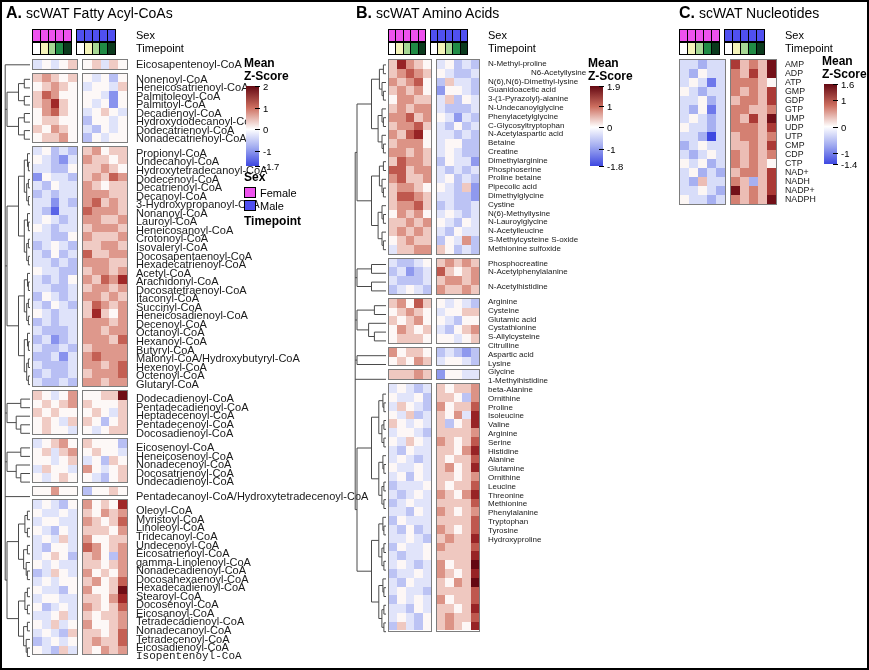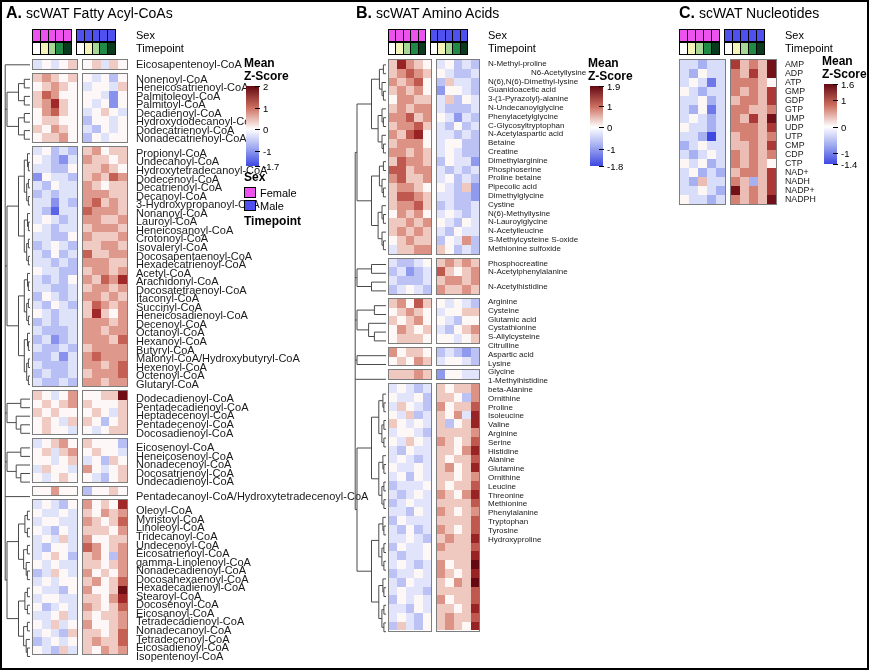--- a/index.html
+++ b/index.html
@@ -855,21 +855,21 @@
           <div class="row-label" style="height: 8.55px; line-height: 8.55px;">Nonadecadienoyl-CoA</div>
           <div class="row-label" style="height: 8.55px; line-height: 8.55px;">Docosahexaenoyl-CoA</div>
           <div class="row-label" style="height: 8.55px; line-height: 8.55px;">Hexadecadienoyl-CoA</div>
           <div class="row-label" style="height: 8.55px; line-height: 8.55px;">Stearoyl-CoA</div>
           <div class="row-label" style="height: 8.55px; line-height: 8.55px;">Docosenoyl-CoA</div>
           <div class="row-label" style="height: 8.55px; line-height: 8.55px;">Eicosanoyl-CoA</div>
           <div class="row-label" style="height: 8.55px; line-height: 8.55px;">Tetradecadienoyl-CoA</div>
           <div class="row-label" style="height: 8.55px; line-height: 8.55px;">Nonadecanoyl-CoA</div>
           <div class="row-label" style="height: 8.55px; line-height: 8.55px;">Tetradecenoyl-CoA</div>
           <div class="row-label" style="height: 8.55px; line-height: 8.55px;">Eicosadienoyl-CoA</div>
-          <div class="row-label" style="height: 8.55px; line-height: 8.55px;">Isopentenoyl-CoA</div>
+          <div class="row-label" style="height: 8.55px; line-height: 8.55px; font-family: Liberation Mono, monospace;">Isopentenoyl-CoA</div>
         </div>
       </div>
   </div>
 
   <div class="panel" style="left: 352px; top: 2px;">
     <div class="panel-title"><span class="pletter">B.</span> <span>scWAT Amino Acids</span></div>
     <svg class="dendro" width="32" height="582" style="top: 55px;">
         <path d="M32,5.9L29.4,5.9L29.4,14.7L32,14.7 M32,32.3L29.4,32.3L29.4,41.1L32,41.1 M32,23.5L28,23.5L28,36.7L29.4,36.7 M29.4,10.3L25.4,10.3L25.4,30.1L28,30.1 M32,58.7L29.4,58.7L29.4,67.5L32,67.5 M32,49.9L28,49.9L28,63.1L29.4,63.1 M32,85.1L29.4,85.1L29.4,93.9L32,93.9 M32,76.3L28,76.3L28,89.5L29.4,89.5 M28,56.5L24.1,56.5L24.1,82.9L28,82.9 M25.4,20.2L17.5,20.2L17.5,69.7L24.1,69.7 M32,102.7L29.4,102.7L29.4,111.5L32,111.5 M32,129.1L29.4,129.1L29.4,137.9L32,137.9 M32,120.3L28,120.3L28,133.5L29.4,133.5 M29.4,107.1L25.4,107.1L25.4,126.9L28,126.9 M32,155.5L29.4,155.5L29.4,164.3L32,164.3 M32,146.7L28,146.7L28,159.9L29.4,159.9 M32,181.9L29.4,181.9L29.4,190.7L32,190.7 M32,173.1L28,173.1L28,186.3L29.4,186.3 M28,153.3L24.1,153.3L24.1,179.7L28,179.7 M25.4,117L17.5,117L17.5,166.5L24.1,166.5 M17.5,45L3,45L3,141.8L17.5,141.8 M32,205.5L17.5,205.5L17.5,214.3L32,214.3 M32,223.1L17.5,223.1L17.5,231.9L32,231.9 M17.5,209.9L3,209.9L3,227.5L17.5,227.5 M32,246.7L20.4,246.7L20.4,255.5L32,255.5 M32,273.1L20.4,273.1L20.4,281.9L32,281.9 M32,264.3L14.6,264.3L14.6,277.5L20.4,277.5 M20.4,251.1L3,251.1L3,270.9L14.6,270.9 M32,296.7L3,296.7L3,305.5L32,305.5 M32,343.9L29.9,343.9L29.9,352.7L32,352.7 M32,335.1L28.9,335.1L28.9,348.3L29.9,348.3 M32,361.5L29.9,361.5L29.9,370.3L32,370.3 M32,379.1L29.9,379.1L29.9,387.9L32,387.9 M29.9,365.9L27.9,365.9L27.9,383.5L29.9,383.5 M28.9,341.7L24.8,341.7L24.8,374.7L27.9,374.7 M32,405.5L29.9,405.5L29.9,414.3L32,414.3 M32,396.7L28.9,396.7L28.9,409.9L29.9,409.9 M32,423.1L29.9,423.1L29.9,431.9L32,431.9 M32,440.7L29.9,440.7L29.9,449.5L32,449.5 M29.9,427.5L27.9,427.5L27.9,445.1L29.9,445.1 M28.9,403.3L24.8,403.3L24.8,436.3L27.9,436.3 M24.8,358.2L17.5,358.2L17.5,419.8L24.8,419.8 M32,467.1L29.9,467.1L29.9,475.9L32,475.9 M32,458.3L28.9,458.3L28.9,471.5L29.9,471.5 M32,484.7L29.9,484.7L29.9,493.5L32,493.5 M32,502.3L29.9,502.3L29.9,511.1L32,511.1 M29.9,489.1L27.9,489.1L27.9,506.7L29.9,506.7 M28.9,464.9L24.8,464.9L24.8,497.9L27.9,497.9 M32,528.7L29.9,528.7L29.9,537.5L32,537.5 M32,519.9L28.9,519.9L28.9,533.1L29.9,533.1 M32,546.3L29.9,546.3L29.9,555.1L32,555.1 M32,563.9L29.9,563.9L29.9,572.7L32,572.7 M29.9,550.7L27.9,550.7L27.9,568.3L29.9,568.3 M28.9,526.5L24.8,526.5L24.8,559.5L27.9,559.5 M24.8,481.4L17.5,481.4L17.5,543L24.8,543 M17.5,389L3,389L3,512.2L17.5,512.2 M3,93.4L1.2,93.4 M3,218.7L1.2,218.7 M3,261L1.2,261 M3,301.1L1.2,301.1 M32,320.3L1.2,320.3 M3,450.6L1.2,450.6 M1.2,93.4L1.2,450.6" fill="none" stroke="#4a4a4a" stroke-width="1"></path>
       </svg>
     <div class="bars" style="left: 34px; top: 25px;">

